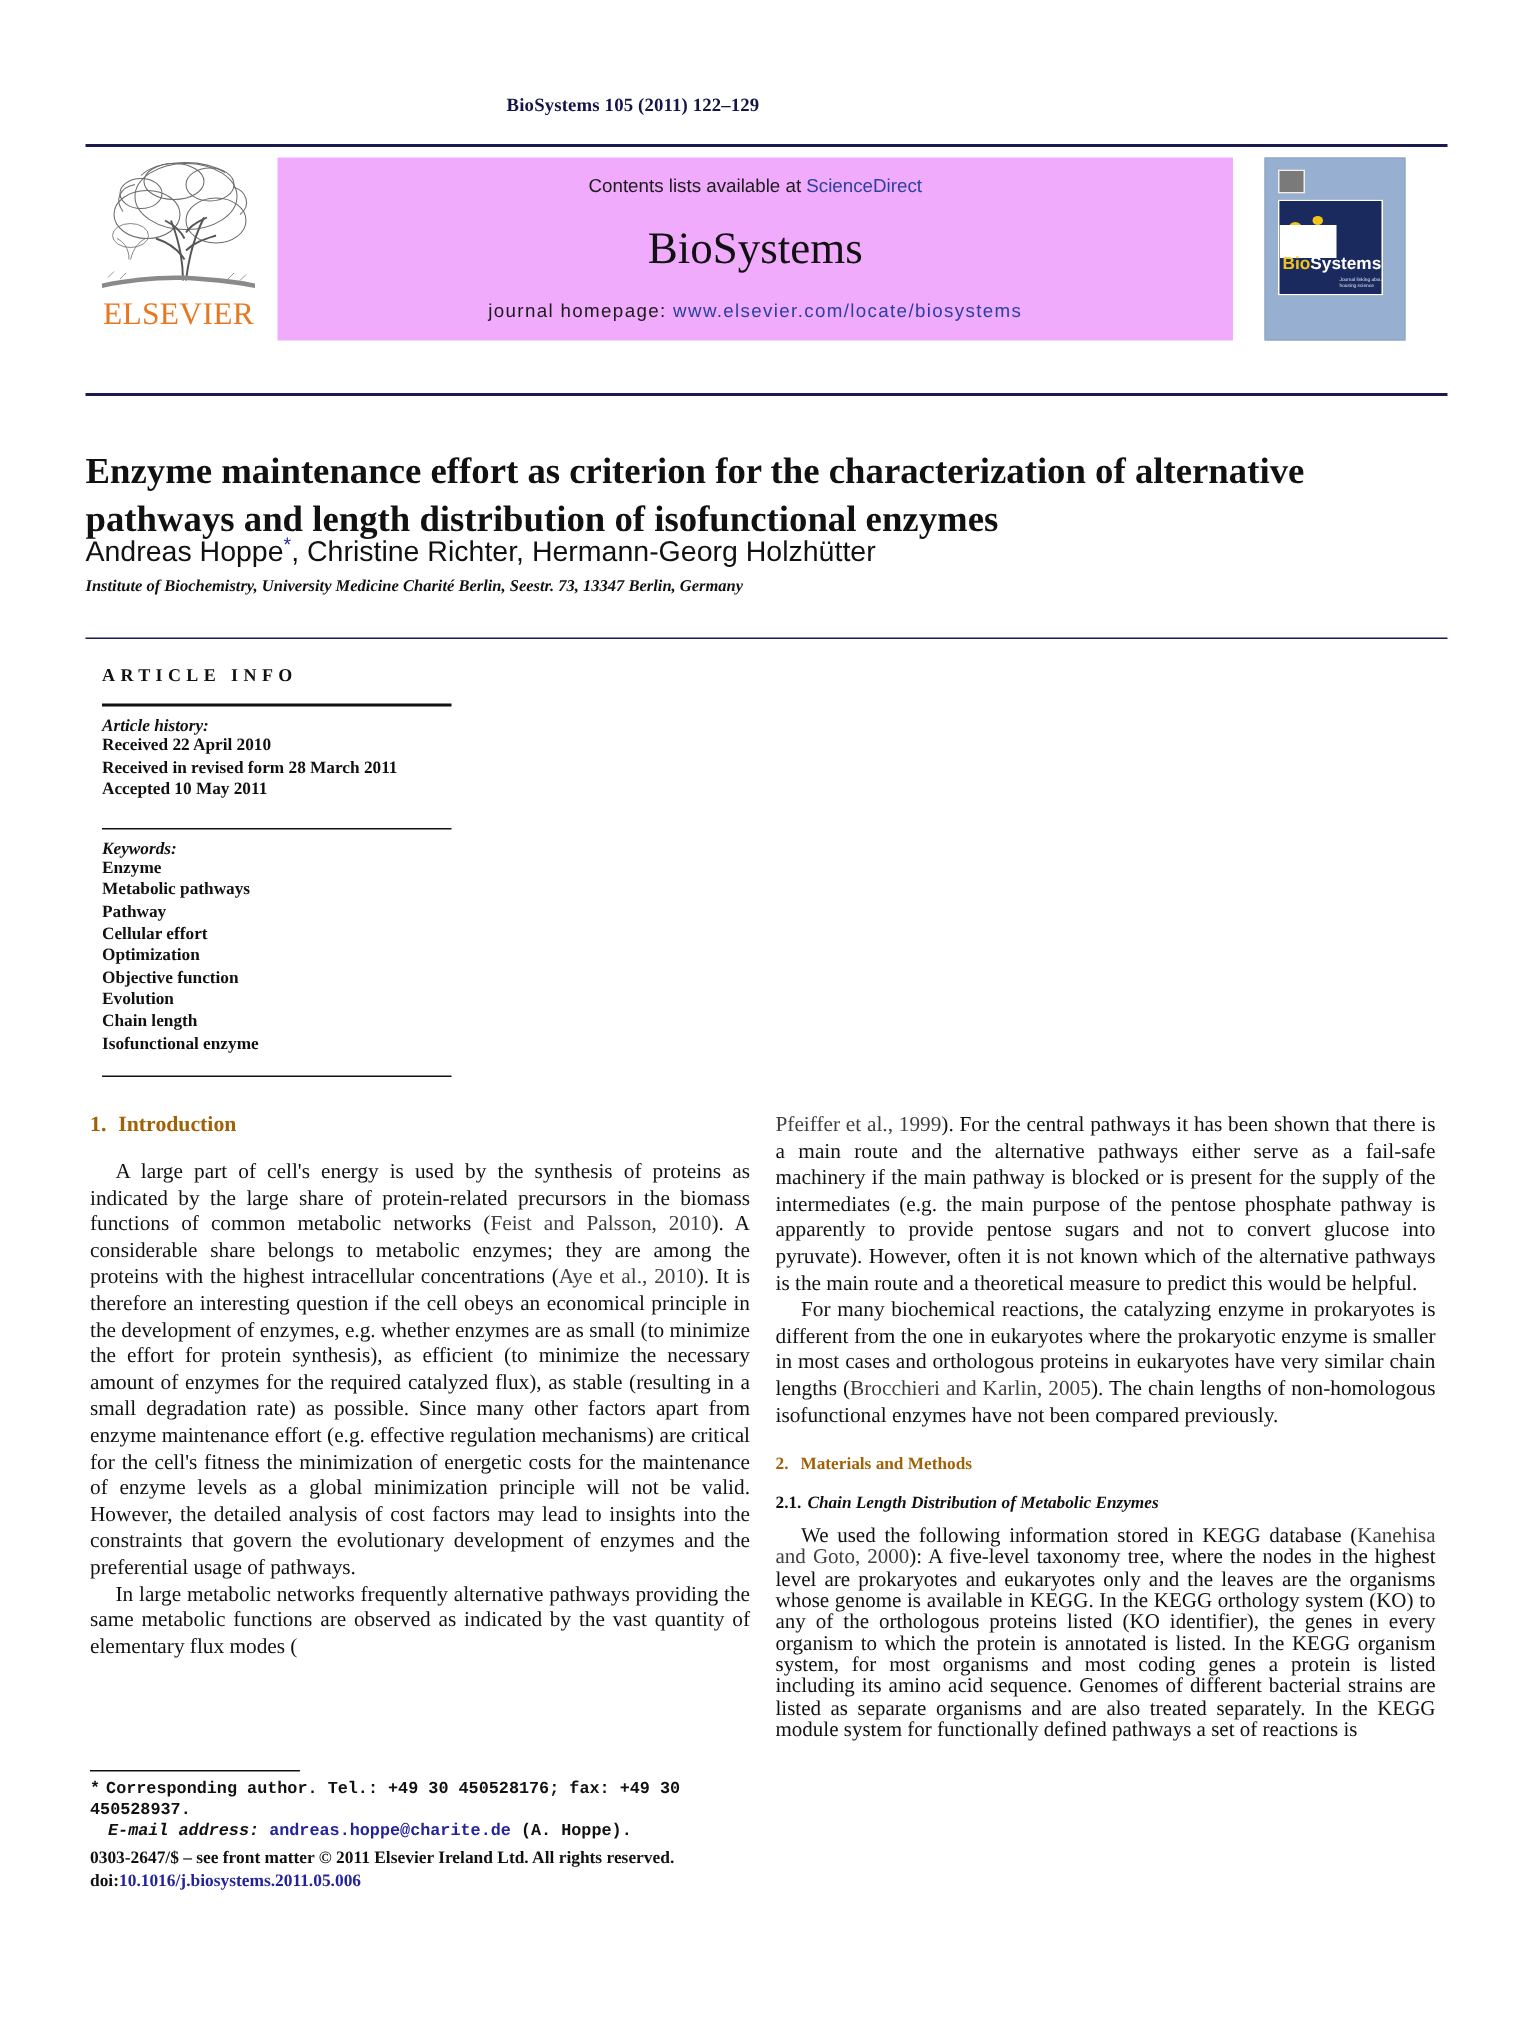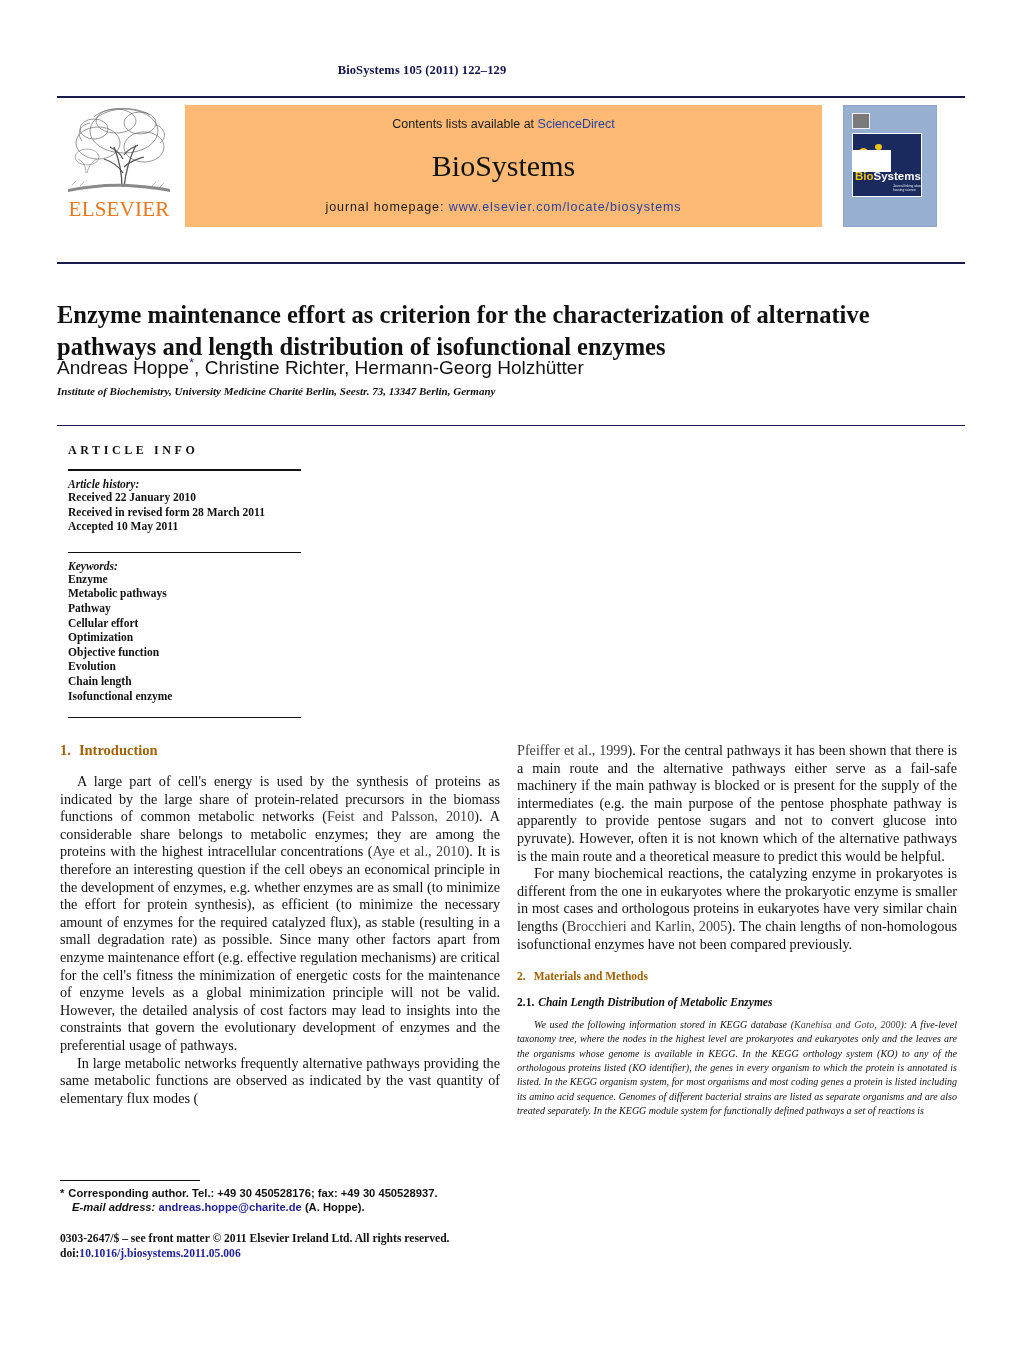--- a/index.html
+++ b/index.html
@@ -76,21 +76,21 @@
     font-size: 21px;
     letter-spacing: 0.2px;
     color: #e87722;
   }
   .sd-band {
     position: absolute;
     left: 128px;
     top: 9px;
     width: 637px;
     height: 122px;
-    background: #fdba74;
+    background: #f0abfc;
   }
   .sd-line {
     position: absolute;
     left: 0;
     top: 12px;
     width: 637px;
     text-align: center;
     font-family: "Liberation Sans", sans-serif;
     font-size: 12.5px;
     color: #1a1a1a;
@@ -331,41 +331,40 @@
     text-justify: inter-word;
     font-family: "Liberation Serif", serif;
     font-size: 14.2px;
     line-height: 17.6px;
     color: #111111;
     text-indent: 17px;
     hyphens: manual;
   }
   p.body + p.body { margin-top: 0; }
   p.body.small {
-    font-size: 10px;
+    font-size: 14px;
     line-height: 14.3px;
-    font-style: italic;
   }
   .cite { color: #404040; }
 
   
   .footnote-rule {
     position: absolute;
     left: 60px;
     top: 1180px;
     width: 140px;
     height: 1px;
     background: #111111;
   }
   .footnote {
     position: absolute;
     left: 60px;
     top: 1186px;
     width: 440px;
-    font-family: Liberation Sans, sans-serif;
+    font-family: Liberation Mono, monospace;
     font-weight: bold;
     font-size: 11.2px;
     line-height: 14px;
     color: #111111;
   }
   .footnote .star { margin-right: 4px; }
   .footnote .indent { display: block; padding-left: 12px; }
   .footnote em { font-style: italic; }
   .footnote .link { color: #24249a; }
   .issn-block {
@@ -455,21 +454,21 @@
   <div class="title-rule"></div>
   <h1 class="paper-title">Enzyme maintenance effort as criterion for the characterization of alternative pathways and length distribution of isofunctional enzymes</h1>
   <div class="authors"><span>Andreas Hoppe</span><sup>*</sup><span>, Christine Richter, Hermann-Georg Holzhütter</span></div>
   <div class="affiliation">Institute of Biochemistry, University Medicine Charité Berlin, Seestr. 73, 13347 Berlin, Germany</div>
 
   <div class="info-rule-top"></div>
   <div class="info-col">
     <div class="info-head">ARTICLE INFO</div>
     <div class="info-hr"></div>
     <div class="info-label">Article history:</div>
-    <div class="info-line">Received 22 January 2010</div>
+    <div class="info-line">Received 22 April 2010</div>
     <div class="info-line">Received in revised form 28 March 2011</div>
     <div class="info-line">Accepted 10 May 2011</div>
     <div class="info-hr2"></div>
     <div class="info-label">Keywords:</div>
     <ul class="kw-list">
       <li>Enzyme</li>
       <li>Metabolic pathways</li>
       <li>Pathway</li>
       <li>Cellular effort</li>
       <li>Optimization</li>

